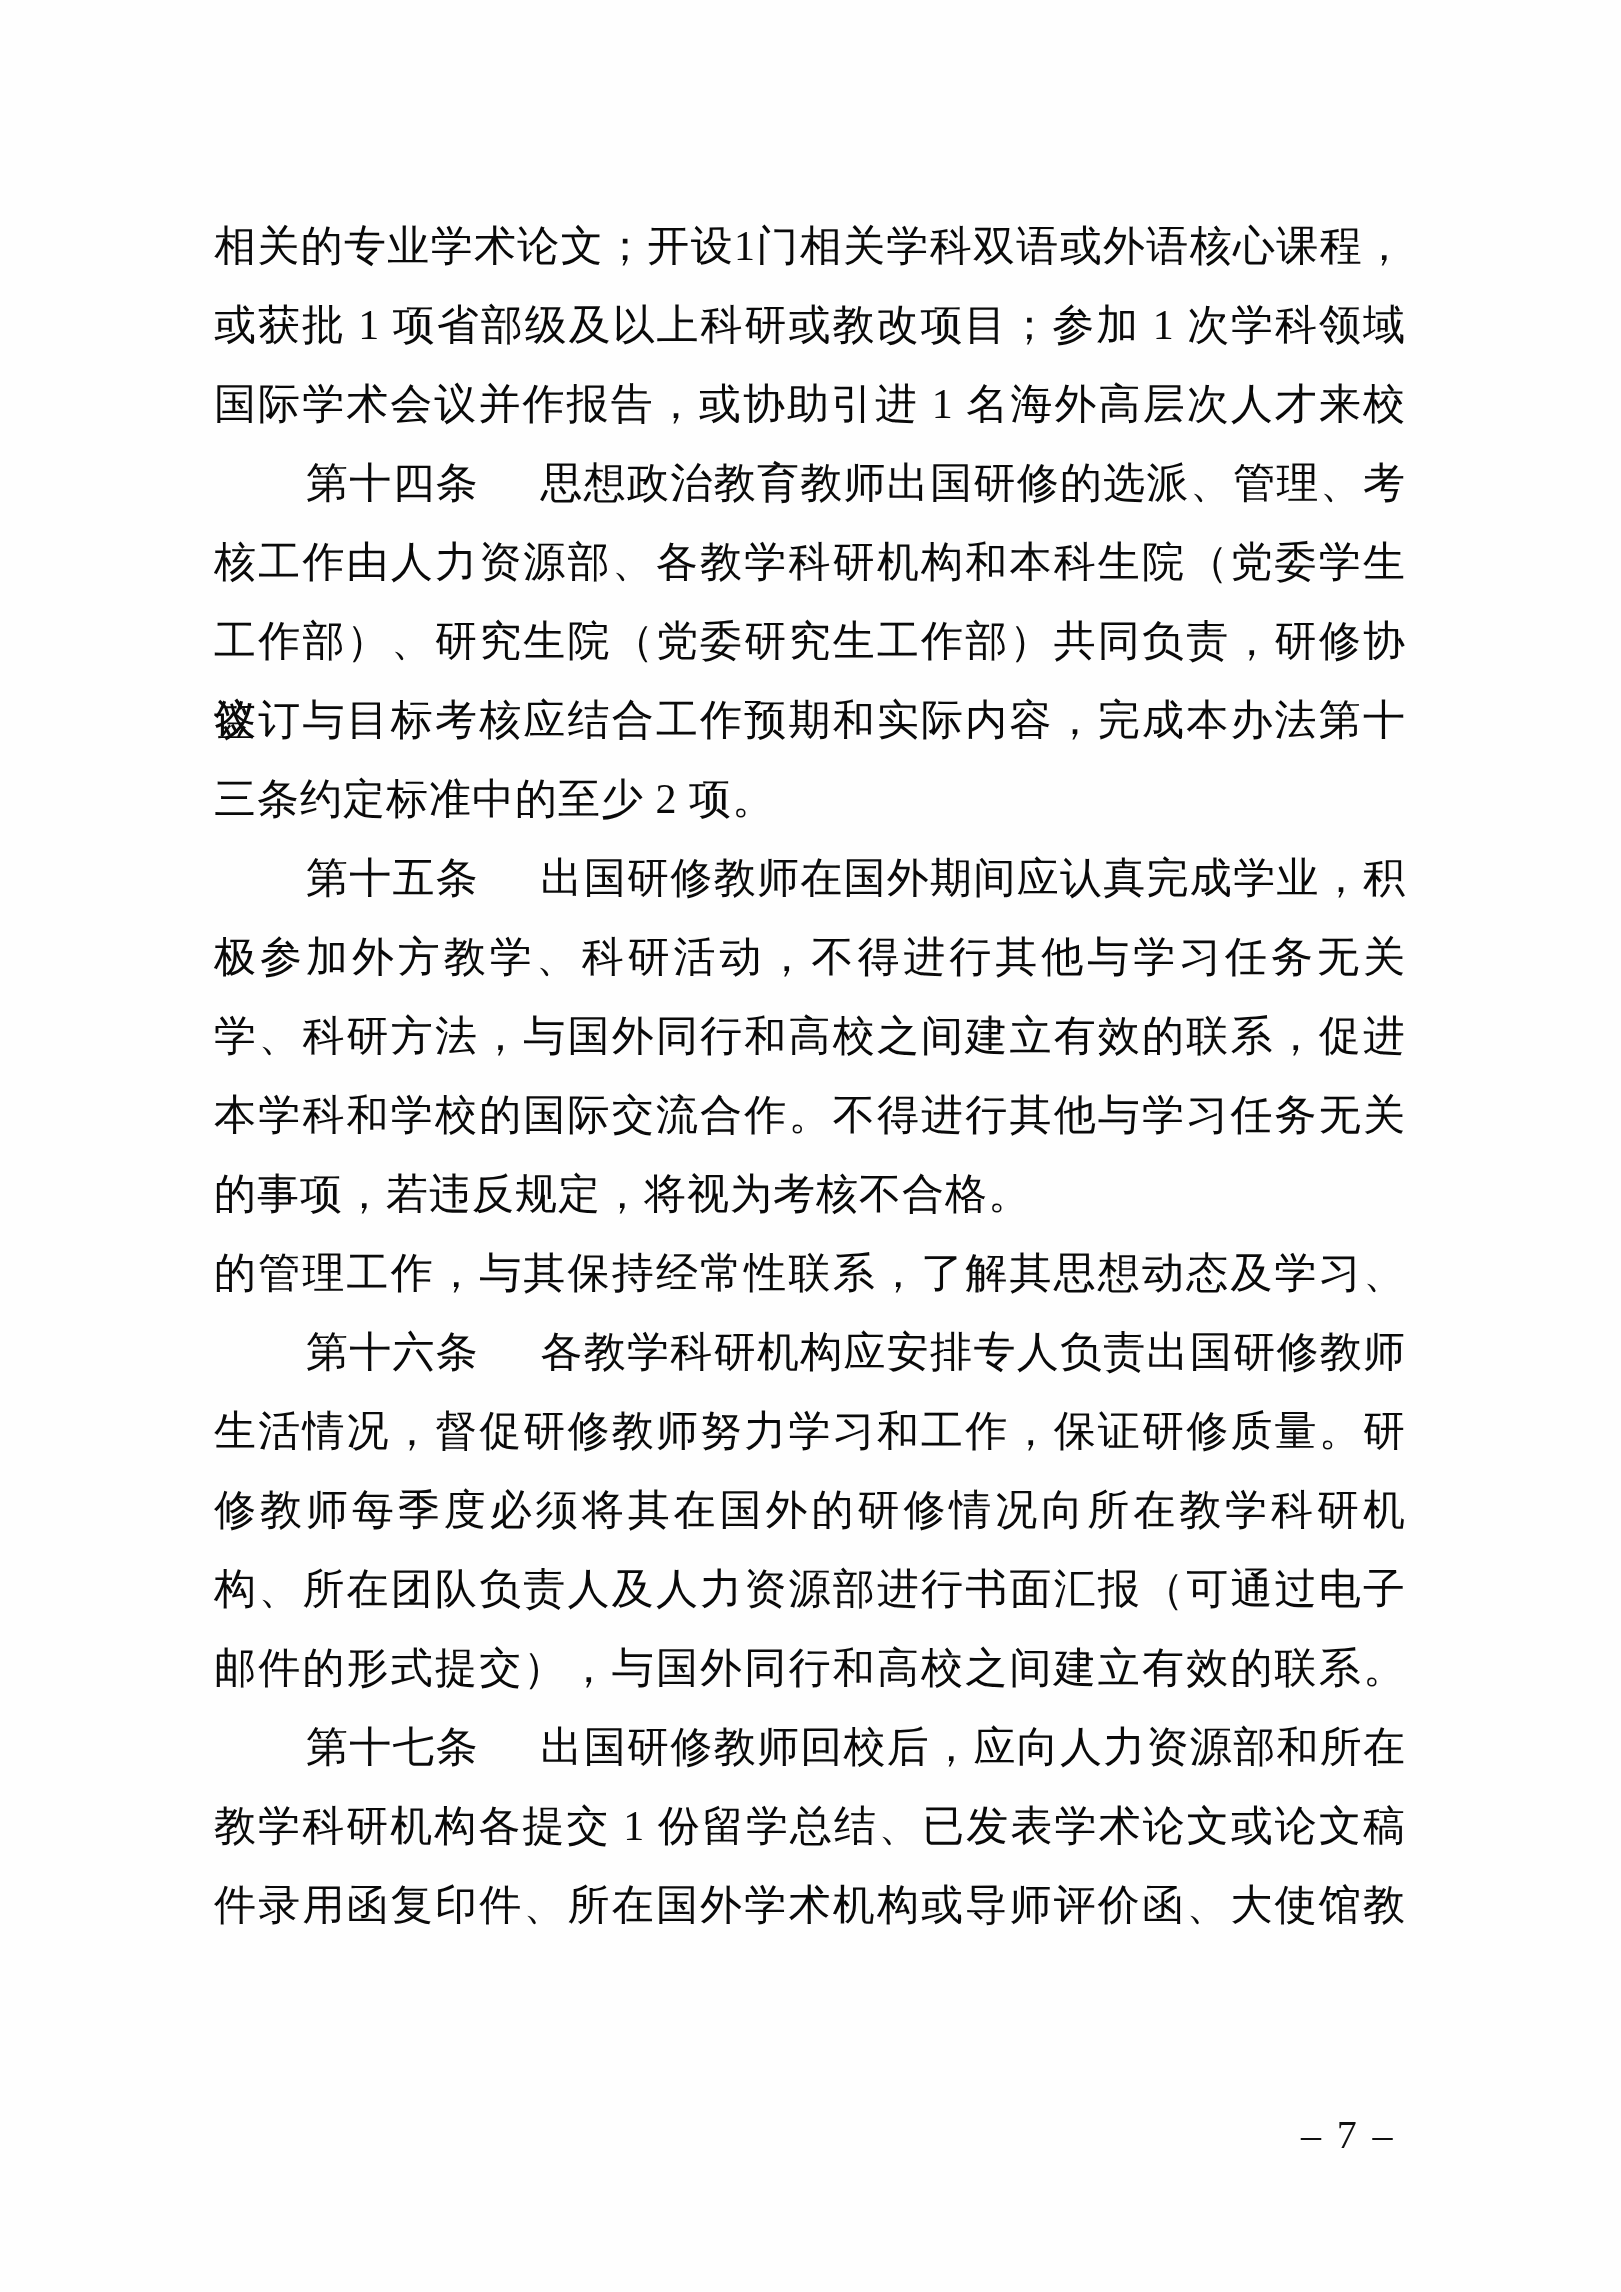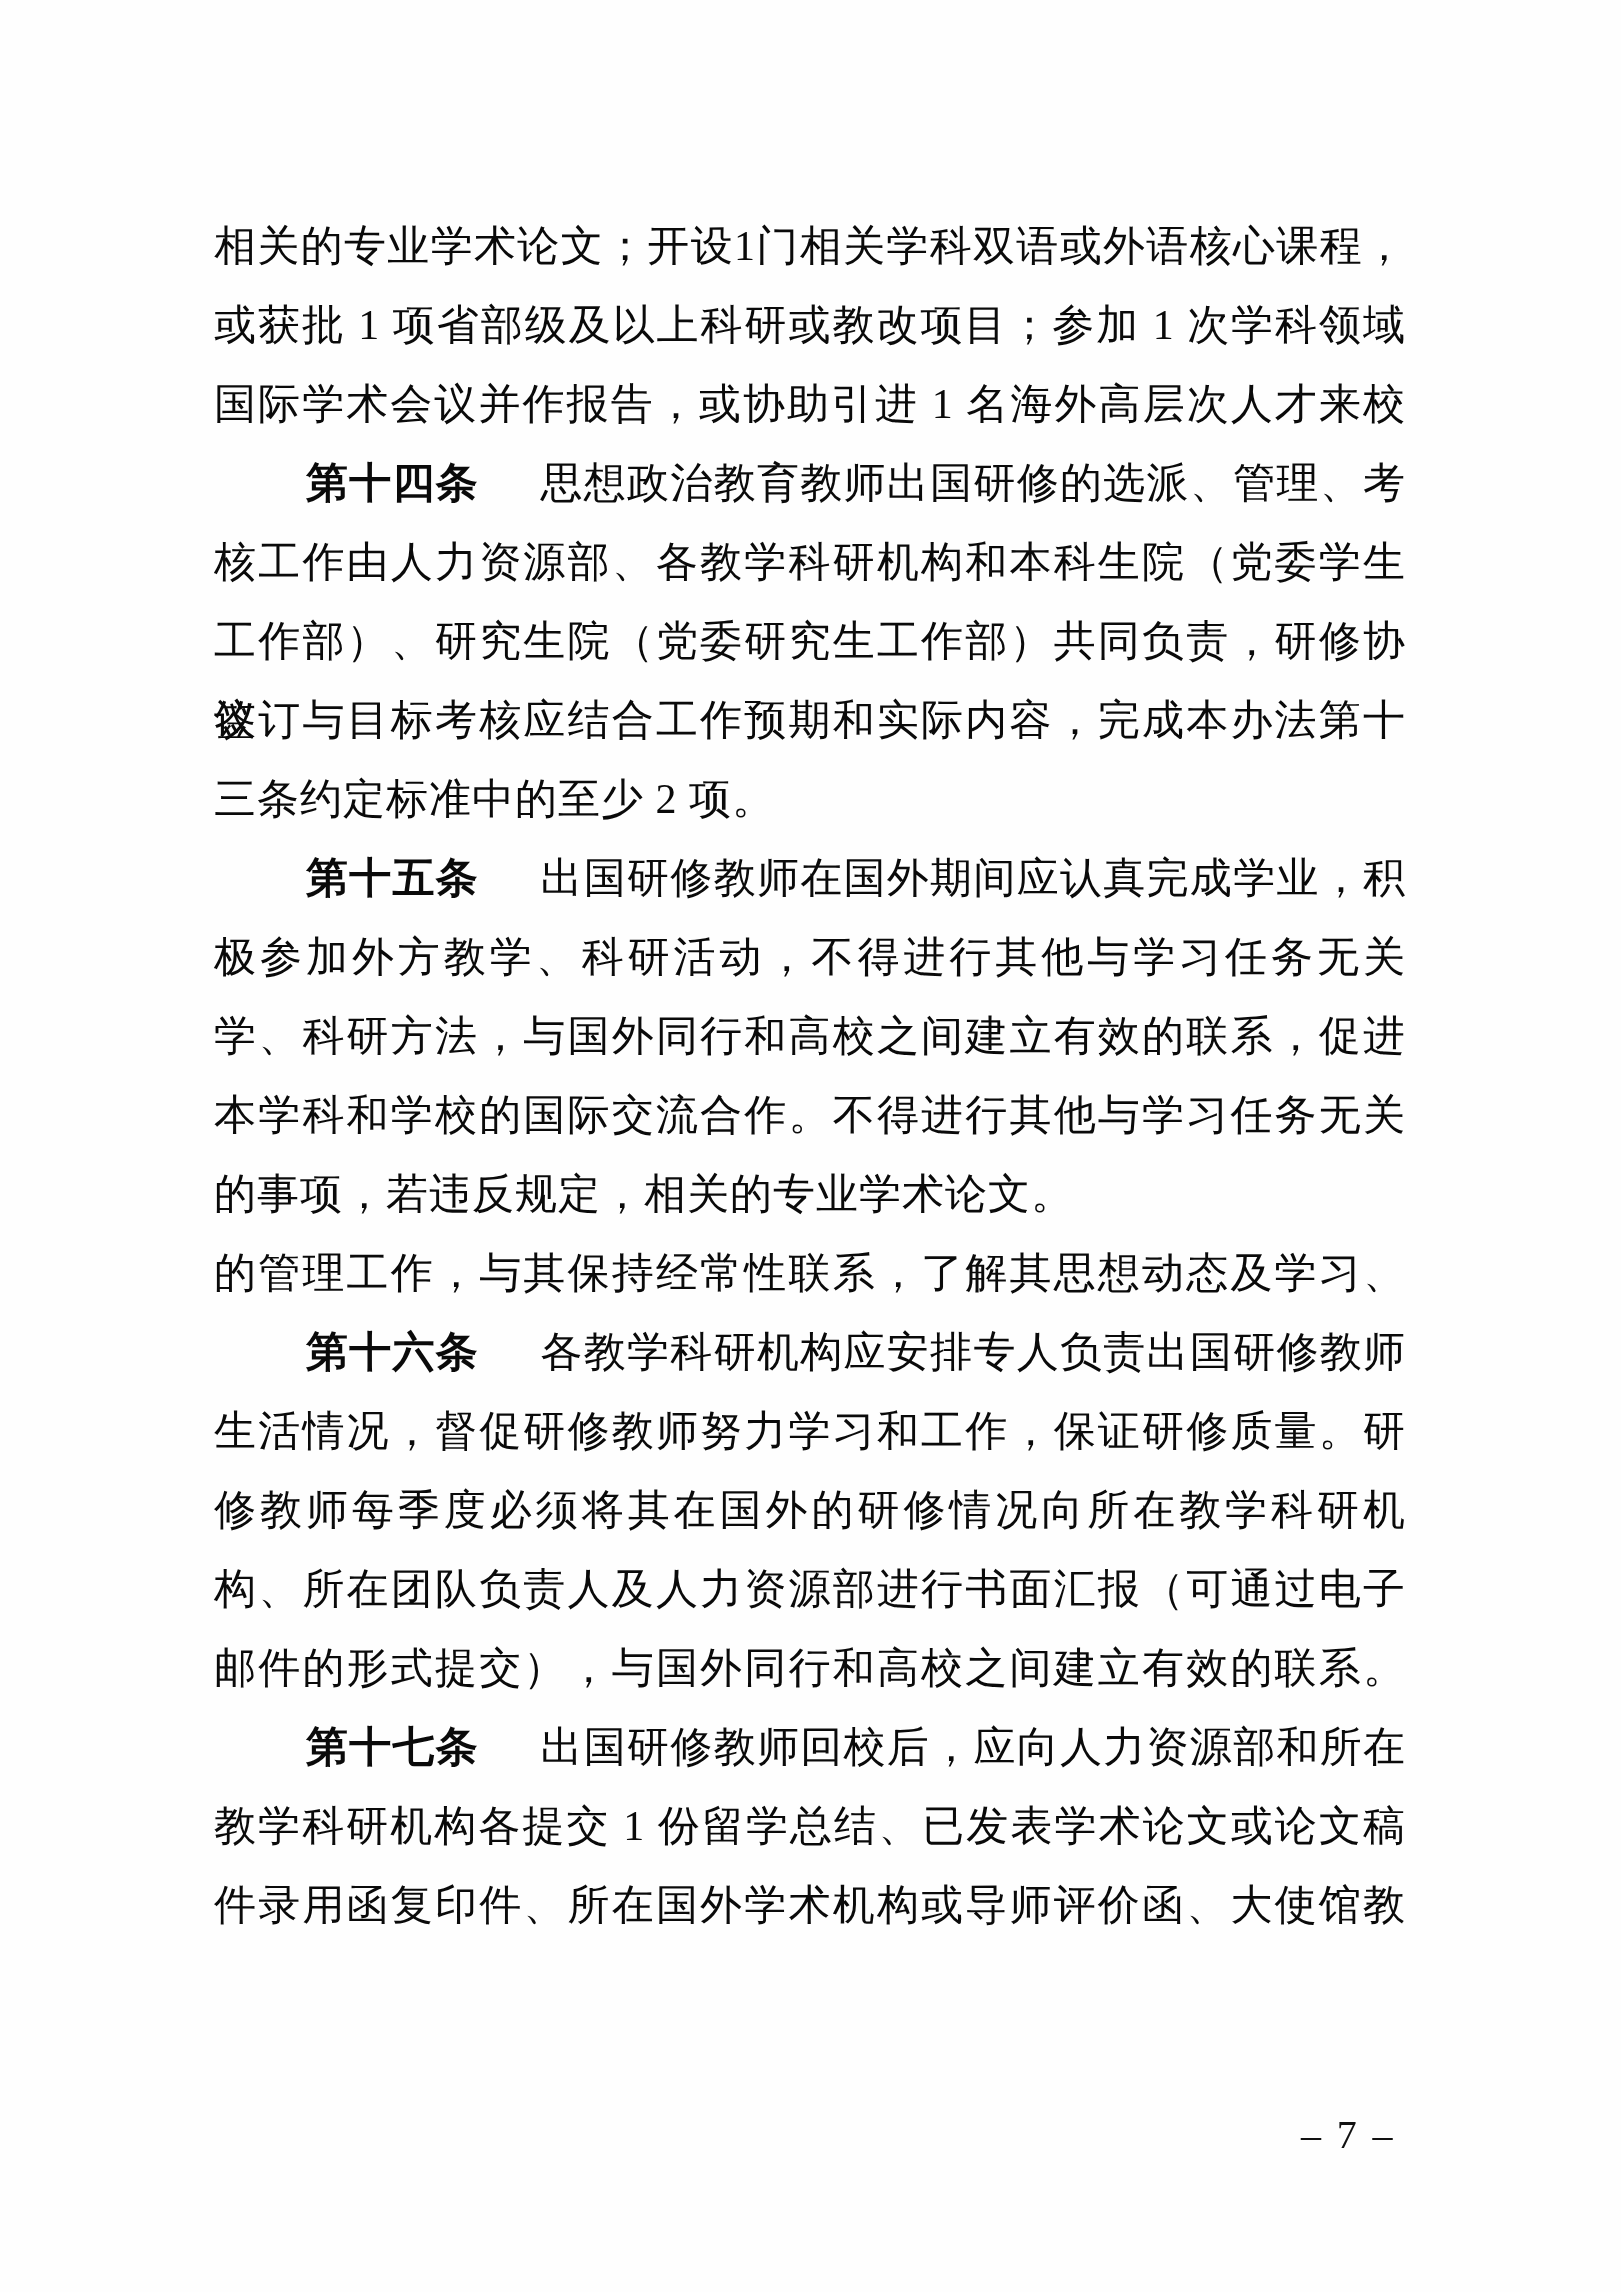--- a/index.html
+++ b/index.html
@@ -31,21 +31,21 @@
     letter-spacing: 1px;
     white-space: normal;
   }
   .line.end {
     text-align-last: left;
   }
   .line.indent {
     padding-left: 92px;
   }
   .head {
-    font-weight: bold;
+    font-weight: normal;
   }
   .hgap {
     display: inline-block;
     width: 61px;
     height: 1px;
   }
   .pagenum {
     position: absolute;
     top: 2107px;
     left: 1301px;
@@ -70,21 +70,21 @@
     <div class="line indent"><span class="head">第十四条</span><span class="hgap"></span><span>思想政治教育教师出国研修的选派、管理、考</span></div>
     <div class="line">核工作由人力资源部、各教学科研机构和本科生院（党委学生</div>
     <div class="line">工作部）、研究生院（党委研究生工作部）共同负责，研修协议</div>
     <div class="line">签订与目标考核应结合工作预期和实际内容，完成本办法第十</div>
     <div class="line end">三条约定标准中的至少 2 项。</div>
 
     <div class="line indent"><span class="head">第十五条</span><span class="hgap"></span><span>出国研修教师在国外期间应认真完成学业，积</span></div>
     <div class="line">极参加外方教学、科研活动，不得进行其他与学习任务无关</div>
     <div class="line">学、科研方法，与国外同行和高校之间建立有效的联系，促进</div>
     <div class="line">本学科和学校的国际交流合作。不得进行其他与学习任务无关</div>
-    <div class="line end">的事项，若违反规定，相关的专业学术论文。</div>
+    <div class="line end">的事项，若违反规定，将视为考核不合格。</div>
 
     <div class="line">的管理工作，与其保持经常性联系，了解其思想动态及学习、</div>
     <div class="line indent"><span class="head">第十六条</span><span class="hgap"></span><span>各教学科研机构应安排专人负责出国研修教师</span></div>
     <div class="line">生活情况，督促研修教师努力学习和工作，保证研修质量。研</div>
     <div class="line">修教师每季度必须将其在国外的研修情况向所在教学科研机</div>
     <div class="line">构、所在团队负责人及人力资源部进行书面汇报（可通过电子</div>
     <div class="line">邮件的形式提交），与国外同行和高校之间建立有效的联系。</div>
 
     <div class="line indent"><span class="head">第十七条</span><span class="hgap"></span><span>出国研修教师回校后，应向人力资源部和所在</span></div>
     <div class="line">教学科研机构各提交 1 份留学总结、已发表学术论文或论文稿</div>

